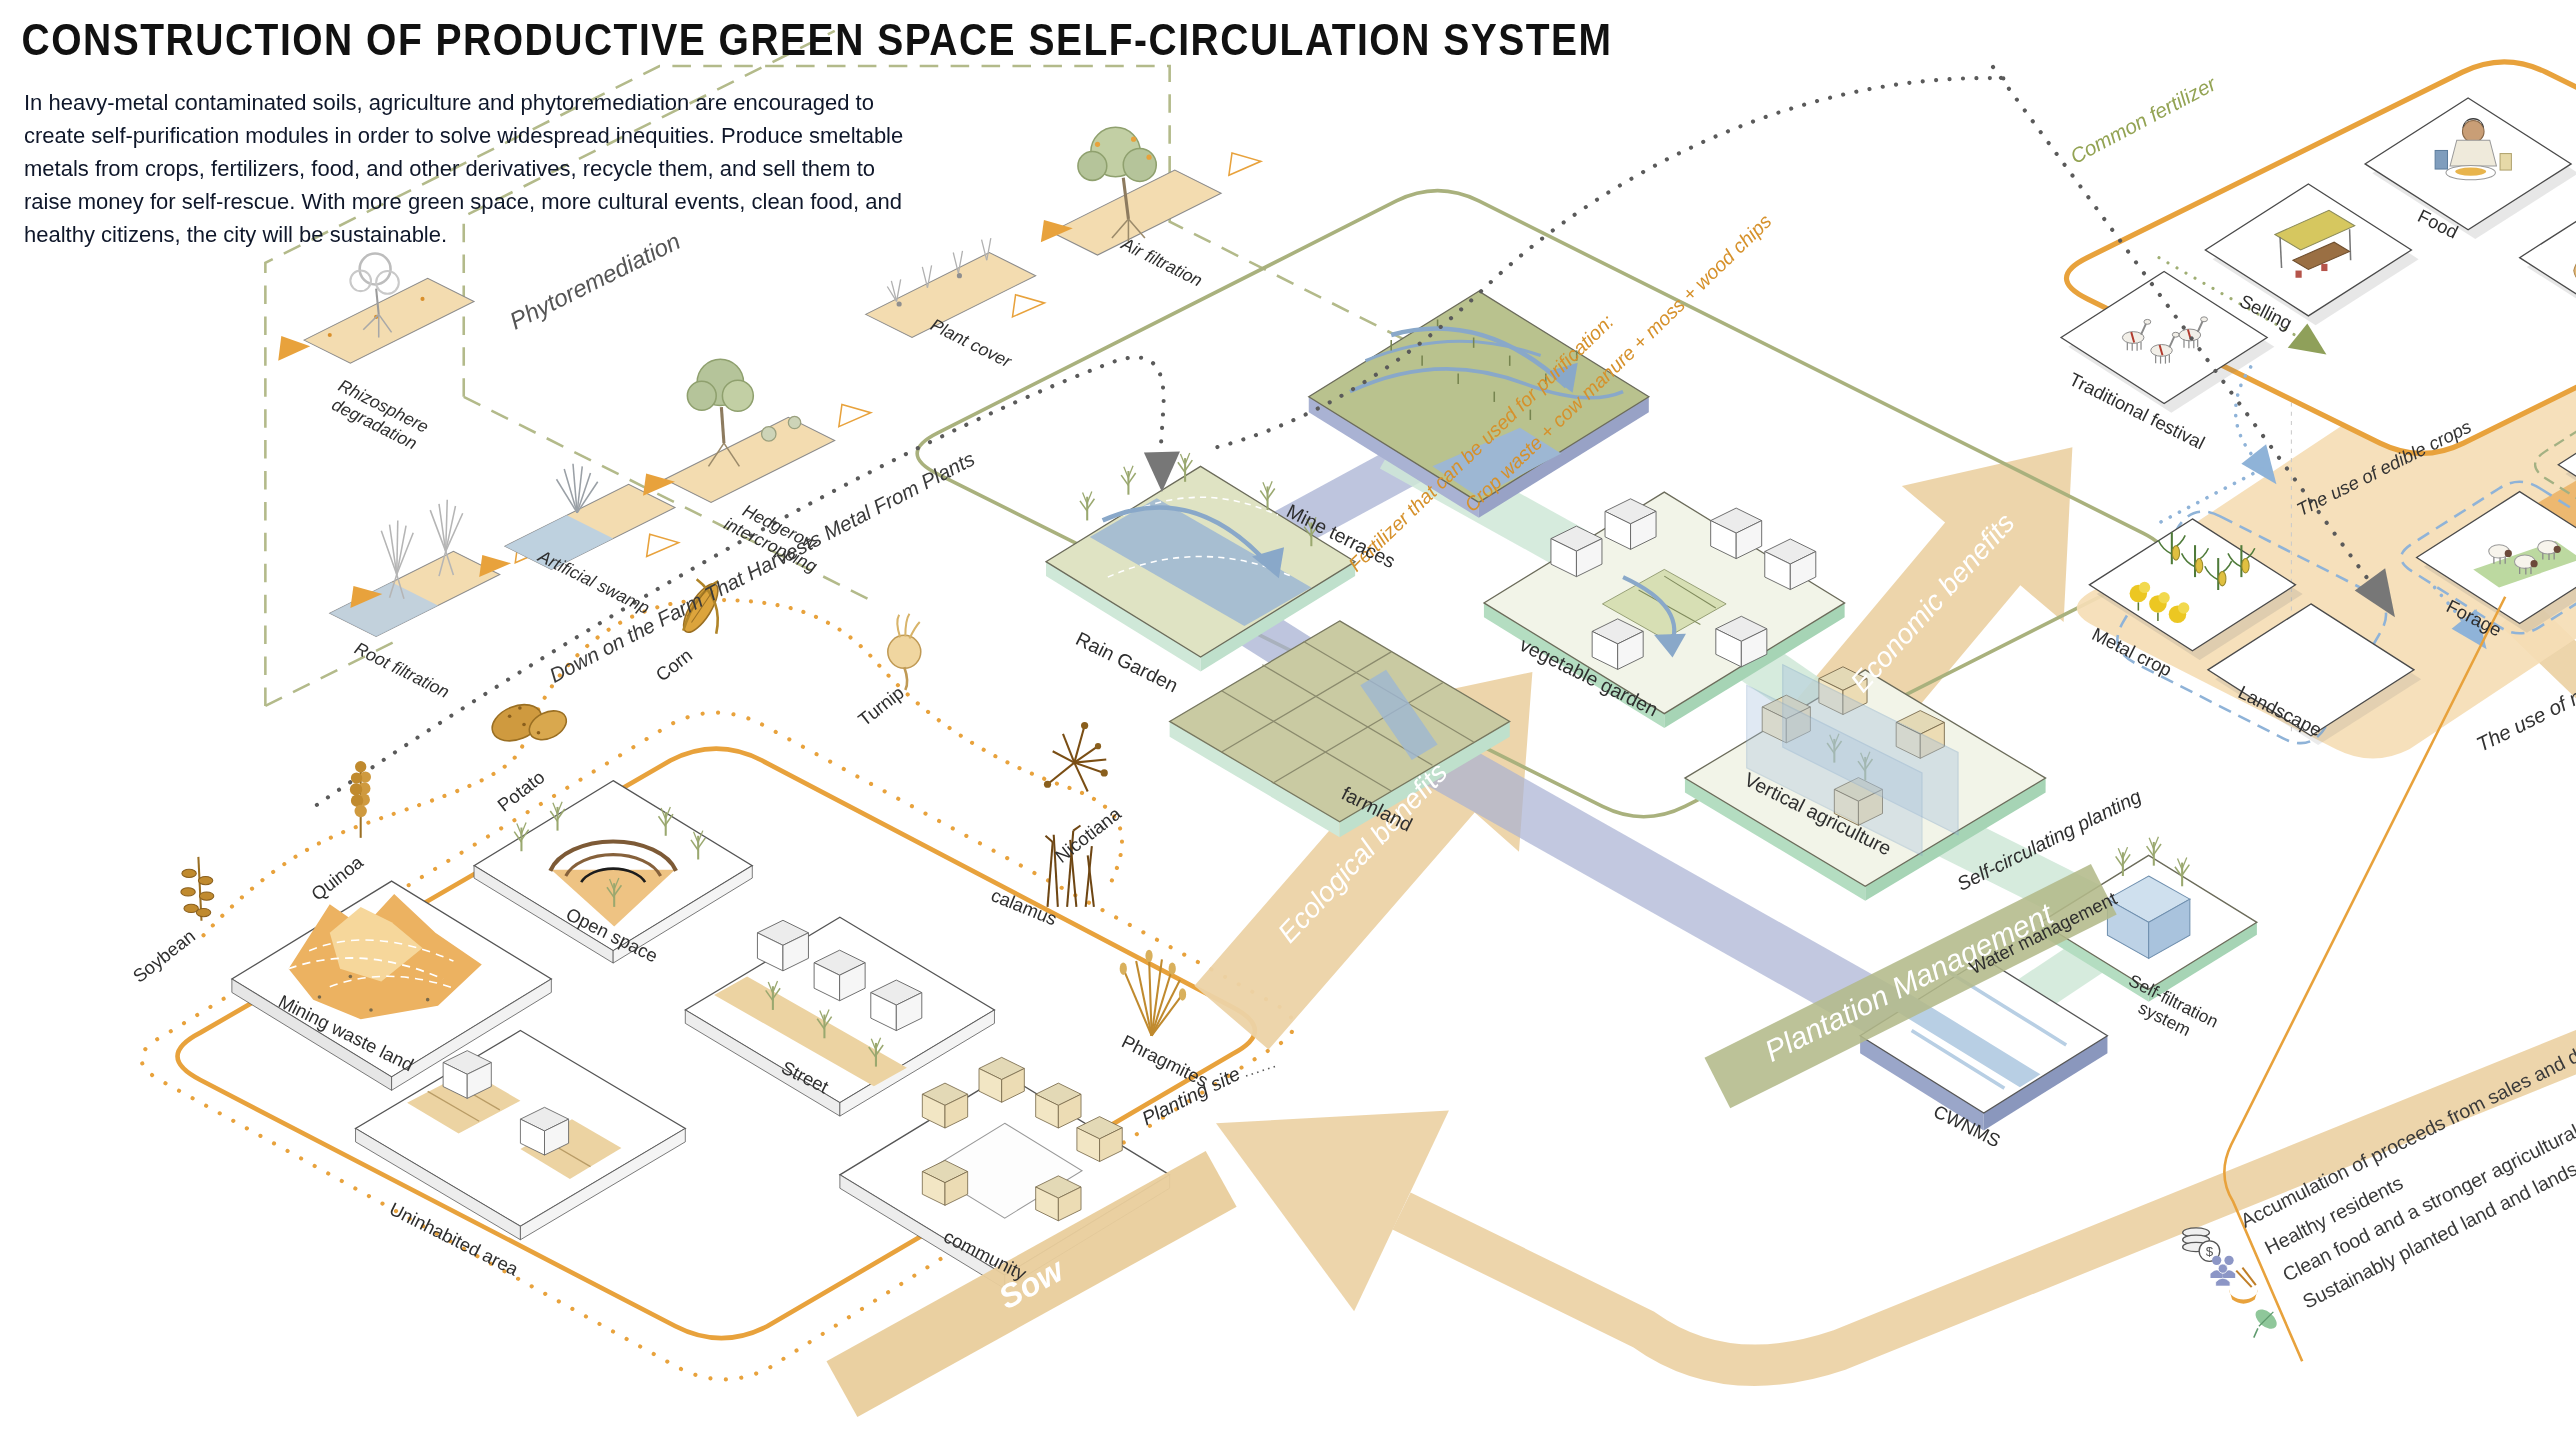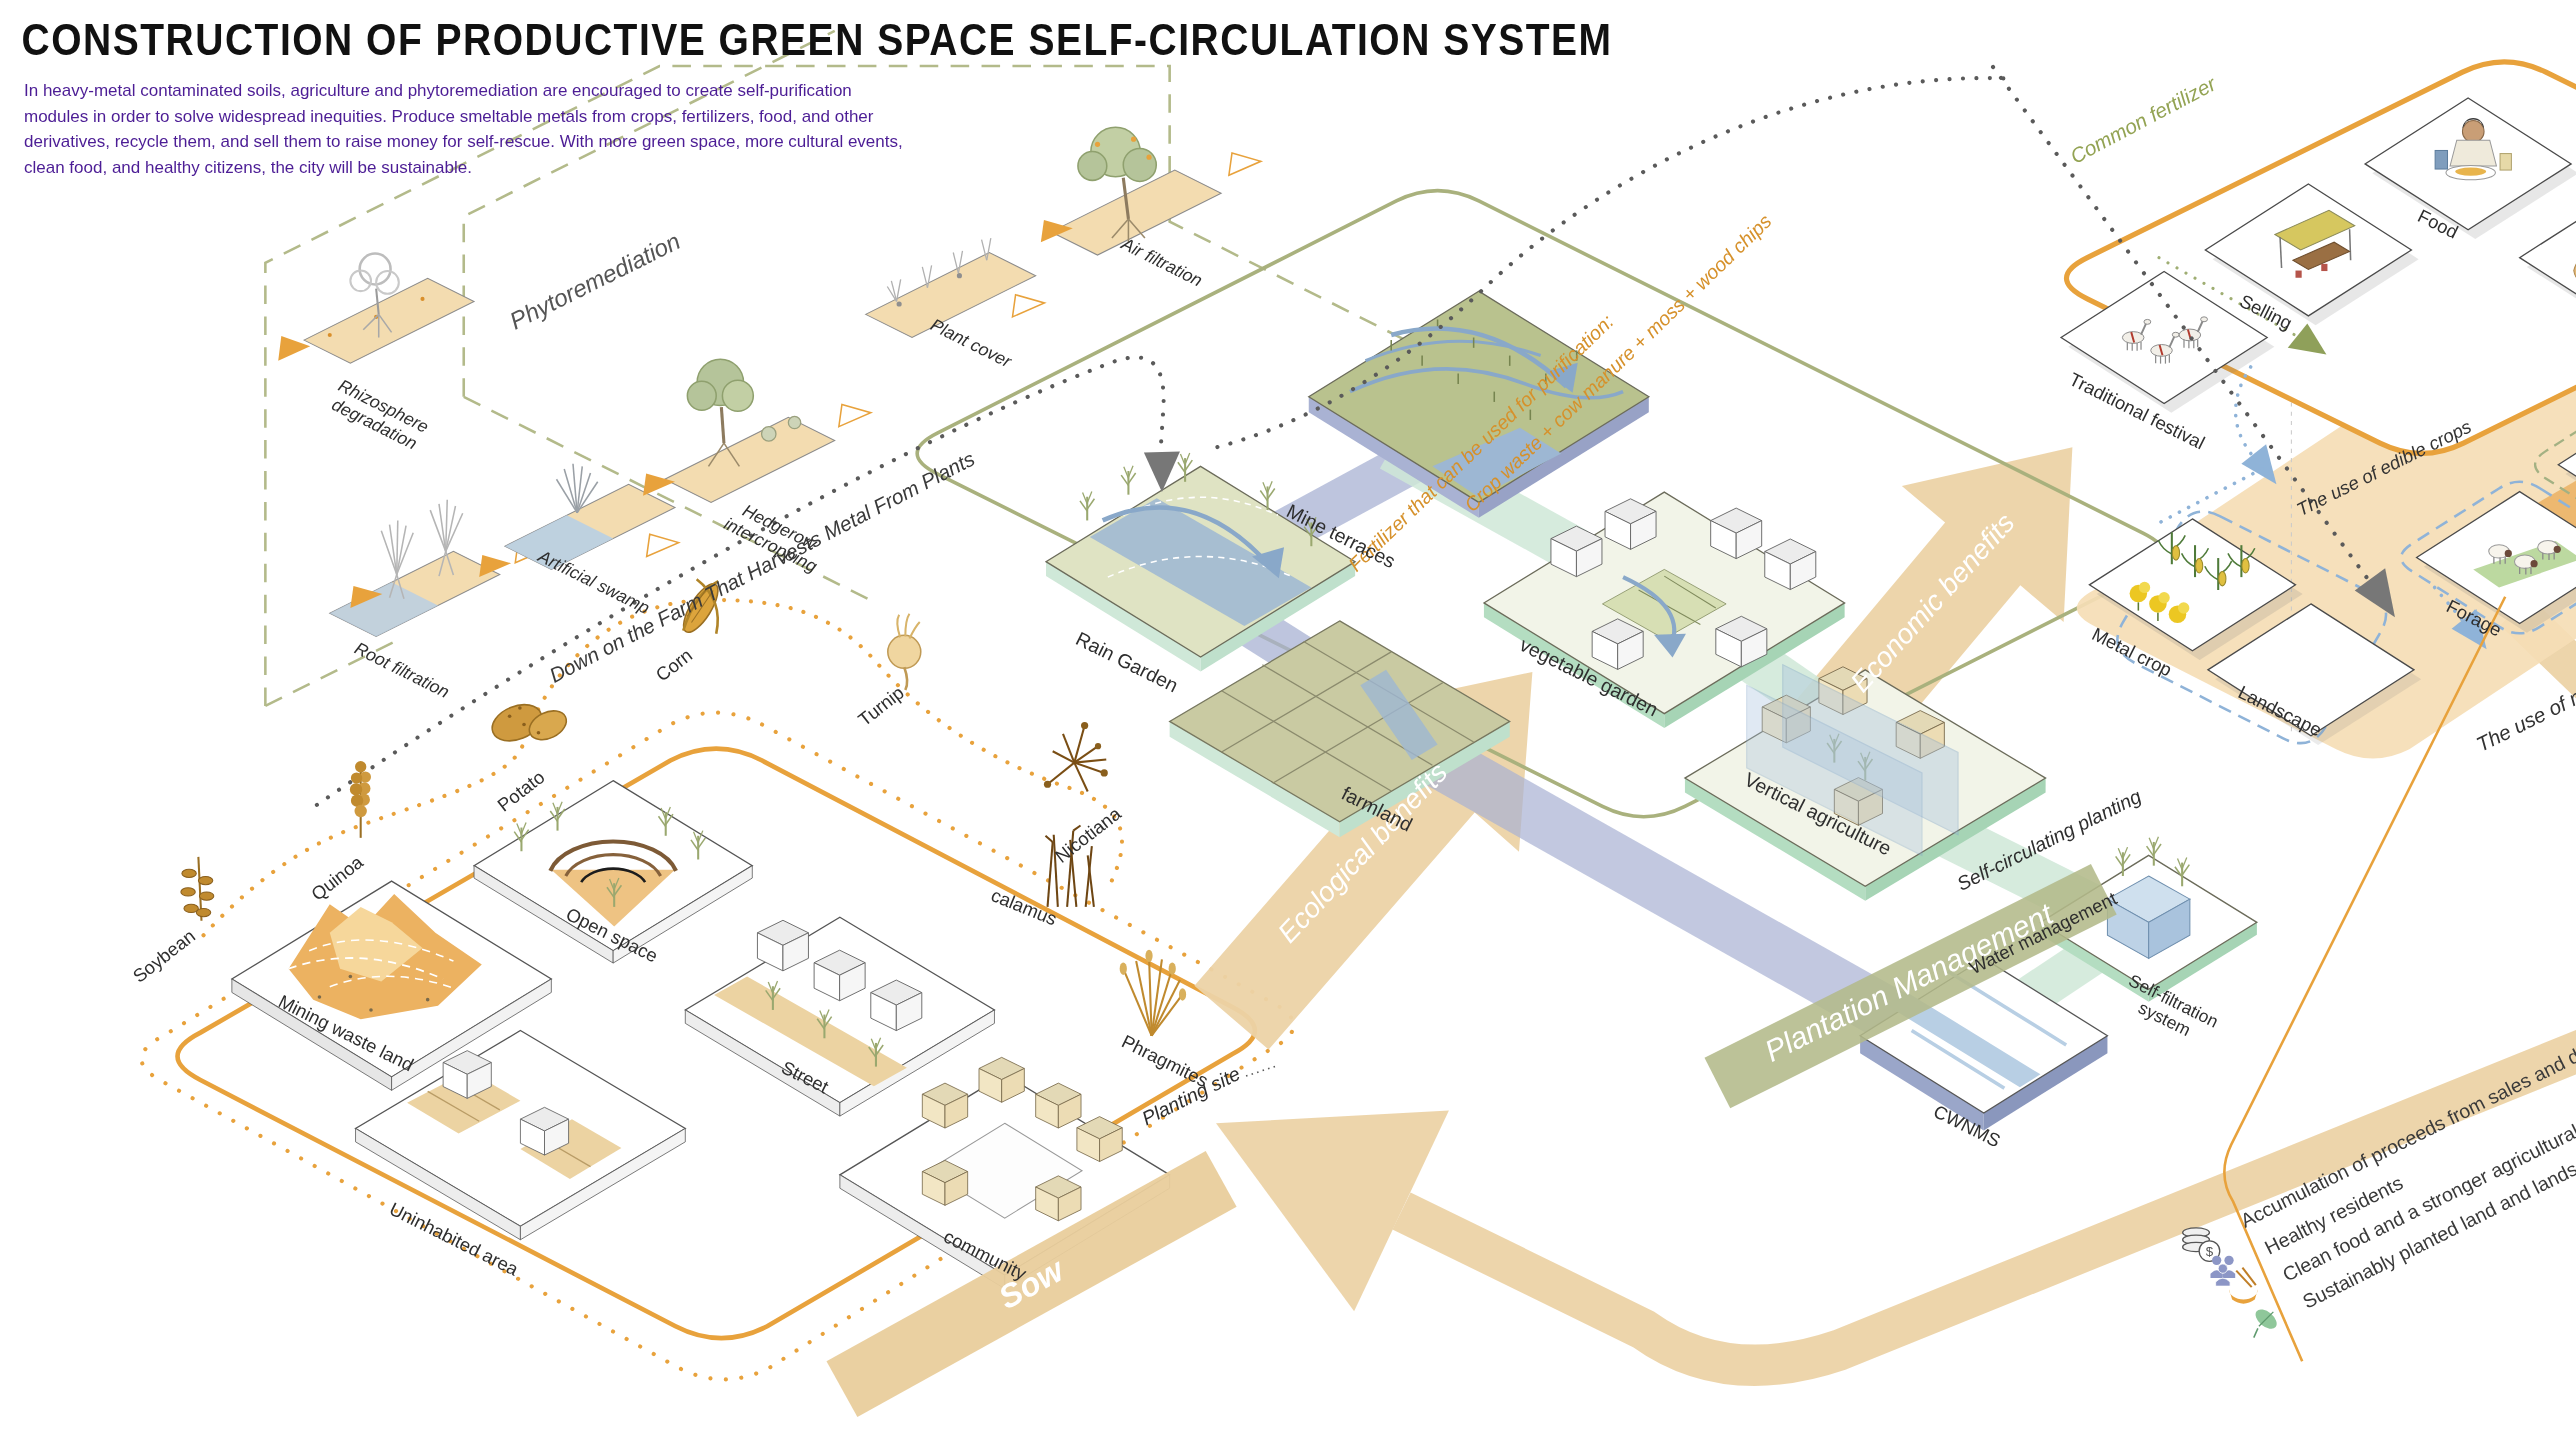--- a/index.html
+++ b/index.html
@@ -7,22 +7,22 @@
        font-family:"Liberation Sans",sans-serif;color:#2e2e2e;}
   #stage{position:absolute;left:0;top:0;width:2937px;height:1433px;}
   svg.layer{position:absolute;left:0;top:0;}
   .lbl{position:absolute;white-space:nowrap;line-height:1.15;}
   .c{transform-origin:50% 50%;}
   .ll{transform-origin:0 50%;}
   .it{font-style:italic;}
   .wrap{white-space:normal;text-align:center;}
   #page-title{position:absolute;left:21.6px;top:15.5px;font-size:39px;font-weight:900;
      letter-spacing:1.5px;transform:scaleY(1.12);transform-origin:left top;color:#111;}
-  #intro{position:absolute;left:24px;top:78px;width:891px;font-size:17px;
-     line-height:1.5;color:#4c1d95;}
+  #intro{position:absolute;left:24px;top:86px;width:891px;font-size:22px;
+     line-height:1.5;color:#0f172a;}
 </style>
 </head>
 <body>
 
 <div id="stage">
 
 <svg class="layer" width="2937" height="1433" viewBox="0 0 5700 2781">
   <defs>
     <g id="tree">
           <line x1="0" y1="0" x2="0" y2="-46" stroke="#9aa86f" stroke-width="4"></line>

